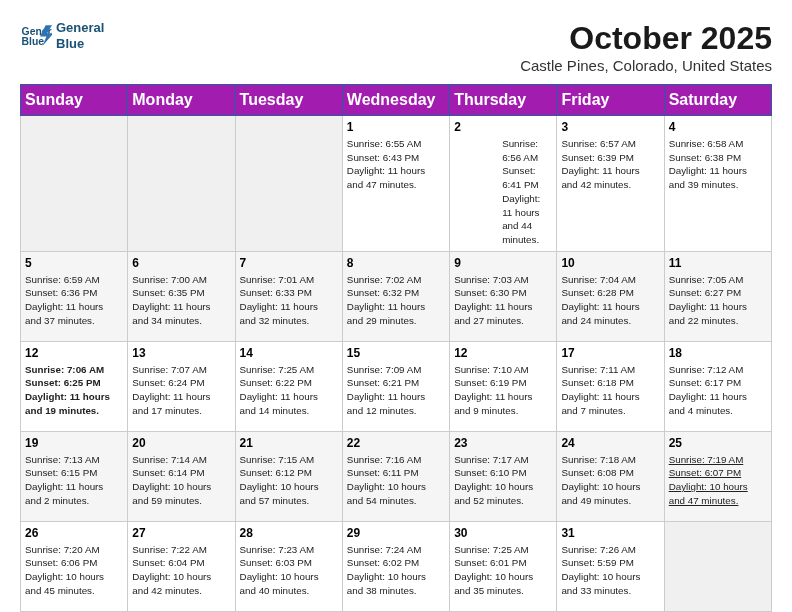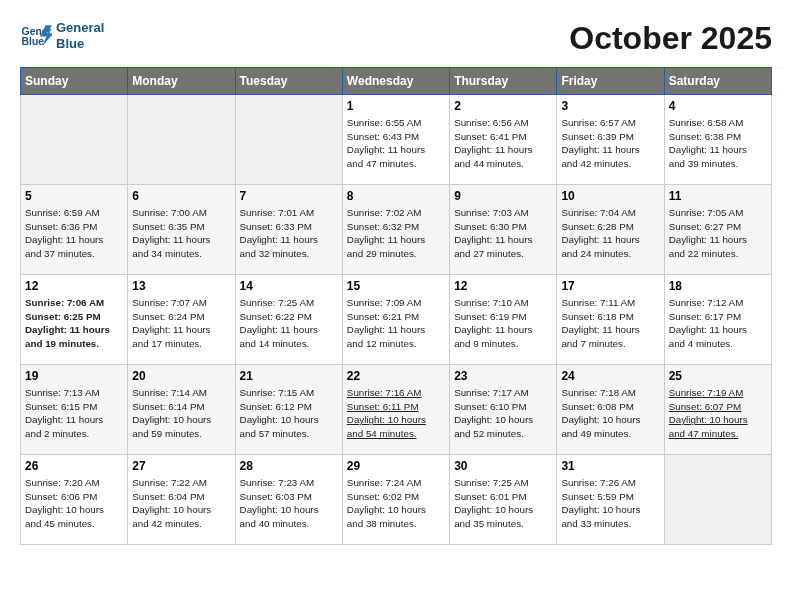--- a/index.html
+++ b/index.html
@@ -42,25 +42,25 @@
     .location-title {
       font-size: 15px;
       color: #333;
     }
     table {
       width: 100%;
       border-collapse: collapse;
       font-size: 10.5px;
     }
     thead th {
-      background-color: #737373;
+      background-color: #a21caf;
       color: white;
       padding: 6px 4px;
       text-align: left;
-      font-size: 12px;
+      font-size: 16px;
       border: 1px solid #2060a0;
       margin-left: 8px;
     }
     tbody td {
       border: 1px solid #ccc;
       vertical-align: top;
       padding: 4px;
       width: calc(100% / 7);
       height: 90px;
     }
@@ -94,20 +94,21 @@
       <text x="2" y="29" font-size="13" font-weight="bold" fill="#1a5276">Blue</text>
       <polygon points="32,4 40,4 34,14 42,14 28,30 33,18 25,18" fill="#2e74b5"></polygon>
     </svg>
     <div class="logo-text">
       <div>General</div>
       <div>Blue</div>
     </div>
   </div>
   <div class="title-area">
     <div class="month-title">October 2025</div>
+    <div class="location-title">Castle Pines, Colorado, United States</div>
   </div>
 </div>
 
 <table>
   <thead>
     <tr id="header-row">
         <th>Sunday</th>
         <th>Monday</th>
         <th>Tuesday</th>
         <th>Wednesday</th>
@@ -123,21 +124,21 @@
         <td class="empty"></td>
         <td>
           <div class="day-num">1</div>
           <div class="day-info" style="white-space: pre-line;">Sunrise: 6:55 AM
 Sunset: 6:43 PM
 Daylight: 11 hours
 and 47 minutes.</div>
         </td>
         <td>
           <div class="day-num">2</div>
-          <div class="day-info" style="white-space: pre-line;">Sunrise: 6:56 AM
+          <div class="day-info" style="white-space: pre-line; margin-left: 48px;">Sunrise: 6:56 AM
 Sunset: 6:41 PM
 Daylight: 11 hours
 and 44 minutes.</div>
         </td>
         <td>
           <div class="day-num">3</div>
           <div class="day-info" style="white-space: pre-line;">Sunrise: 6:57 AM
 Sunset: 6:39 PM
 Daylight: 11 hours
 and 42 minutes.</div>
@@ -269,21 +270,21 @@
         </td>
         <td>
           <div class="day-num">21</div>
           <div class="day-info" style="white-space: pre-line;">Sunrise: 7:15 AM
 Sunset: 6:12 PM
 Daylight: 10 hours
 and 57 minutes.</div>
         </td>
         <td>
           <div class="day-num">22</div>
-          <div class="day-info" style="white-space: pre-line; text-decoration: underline;">Sunrise: 7:16 AM
+          <div class="day-info" style="white-space: pre-line;">Sunrise: 7:16 AM
 Sunset: 6:11 PM
 Daylight: 10 hours
 and 54 minutes.</div>
         </td>
         <td>
           <div class="day-num">23</div>
           <div class="day-info" style="white-space: pre-line;">Sunrise: 7:17 AM
 Sunset: 6:10 PM
 Daylight: 10 hours
 and 52 minutes.</div>

